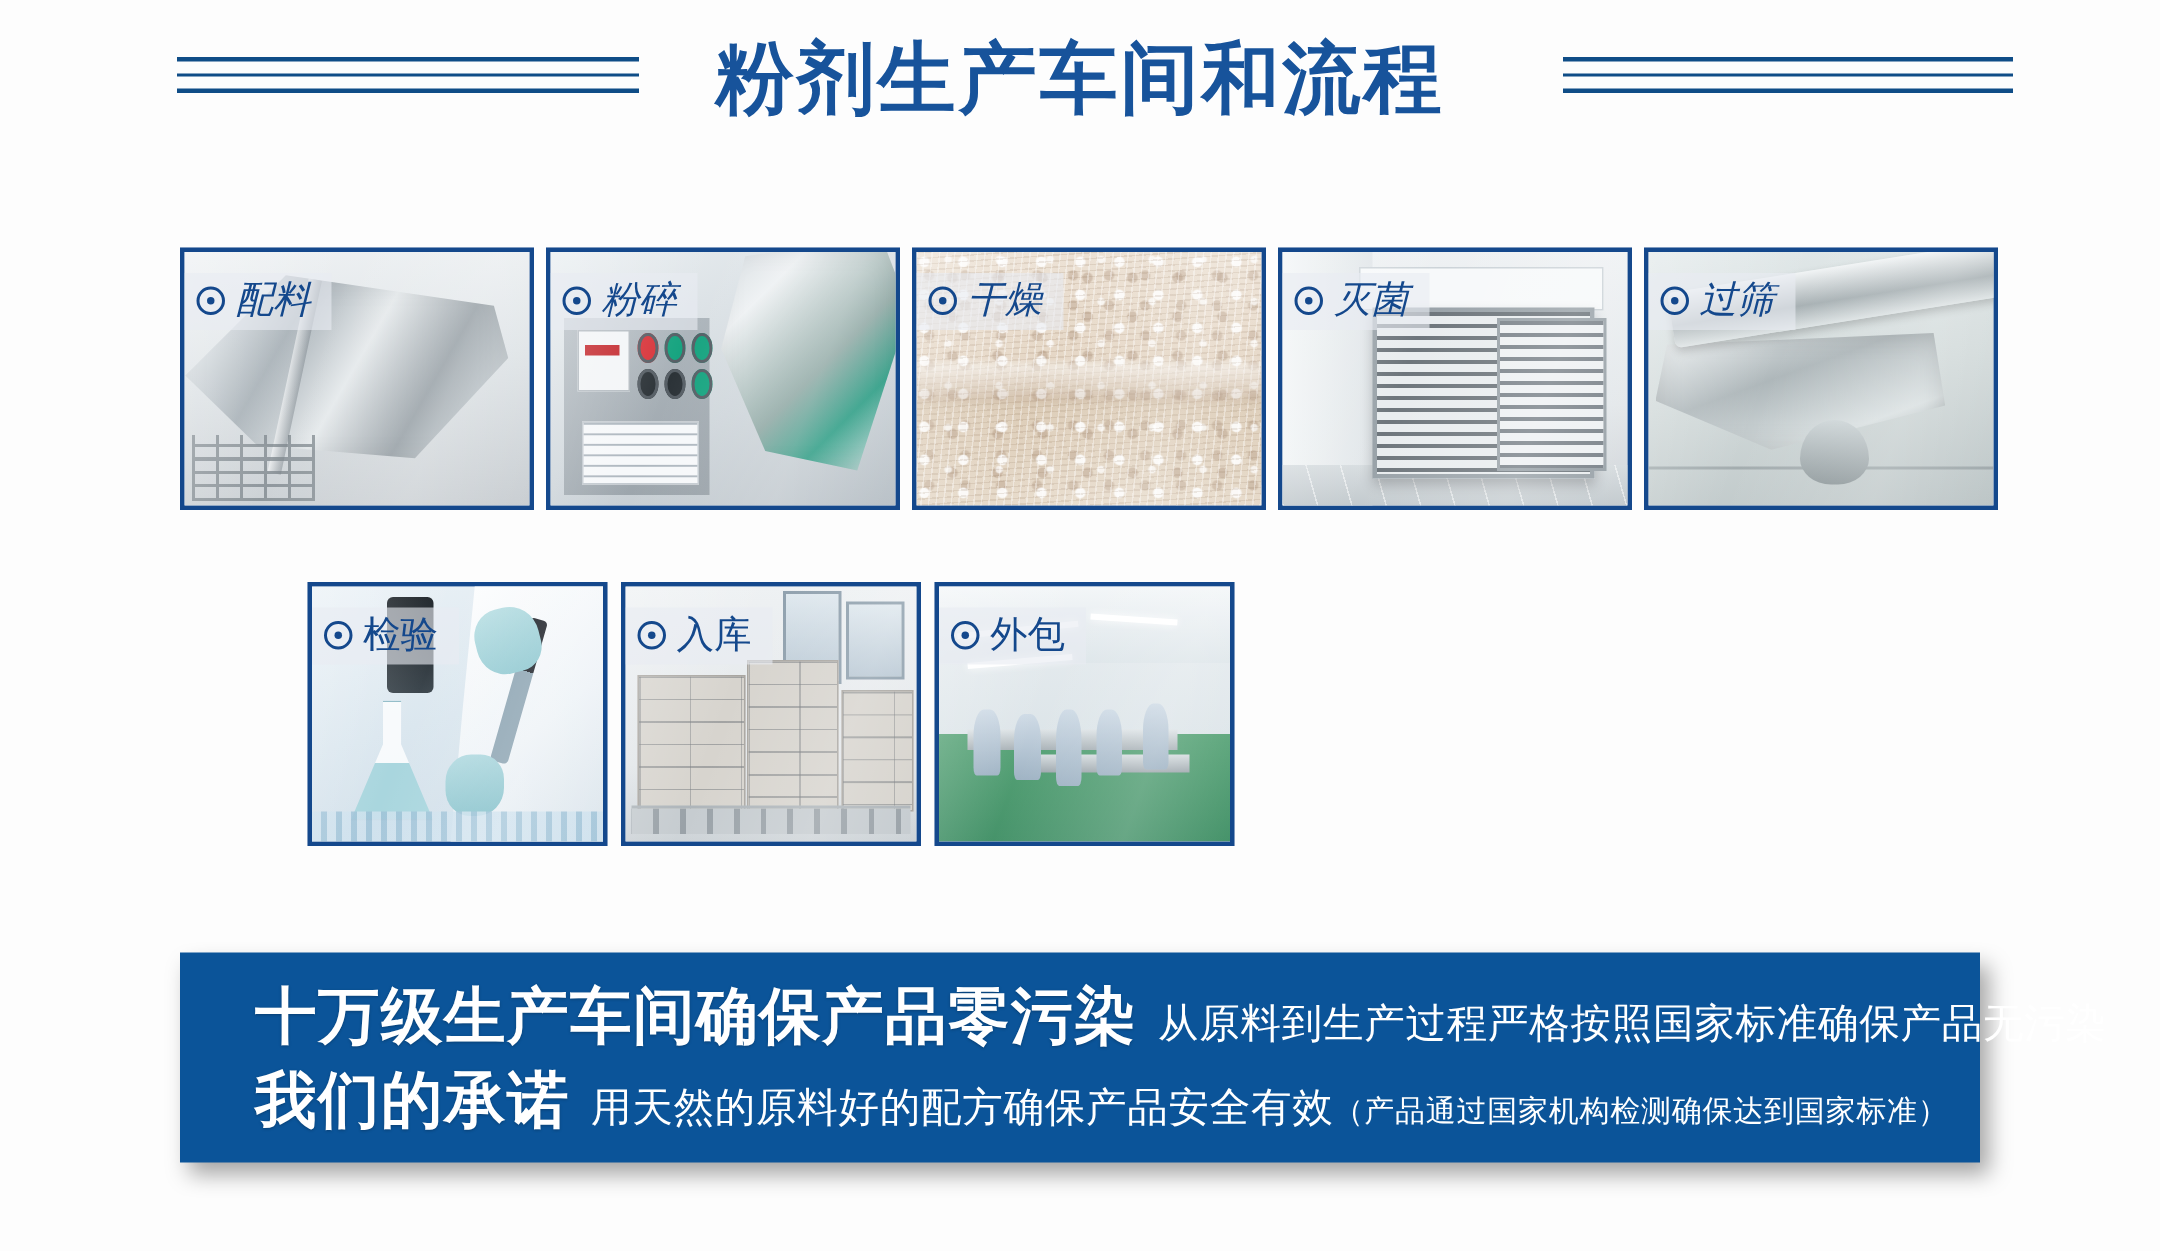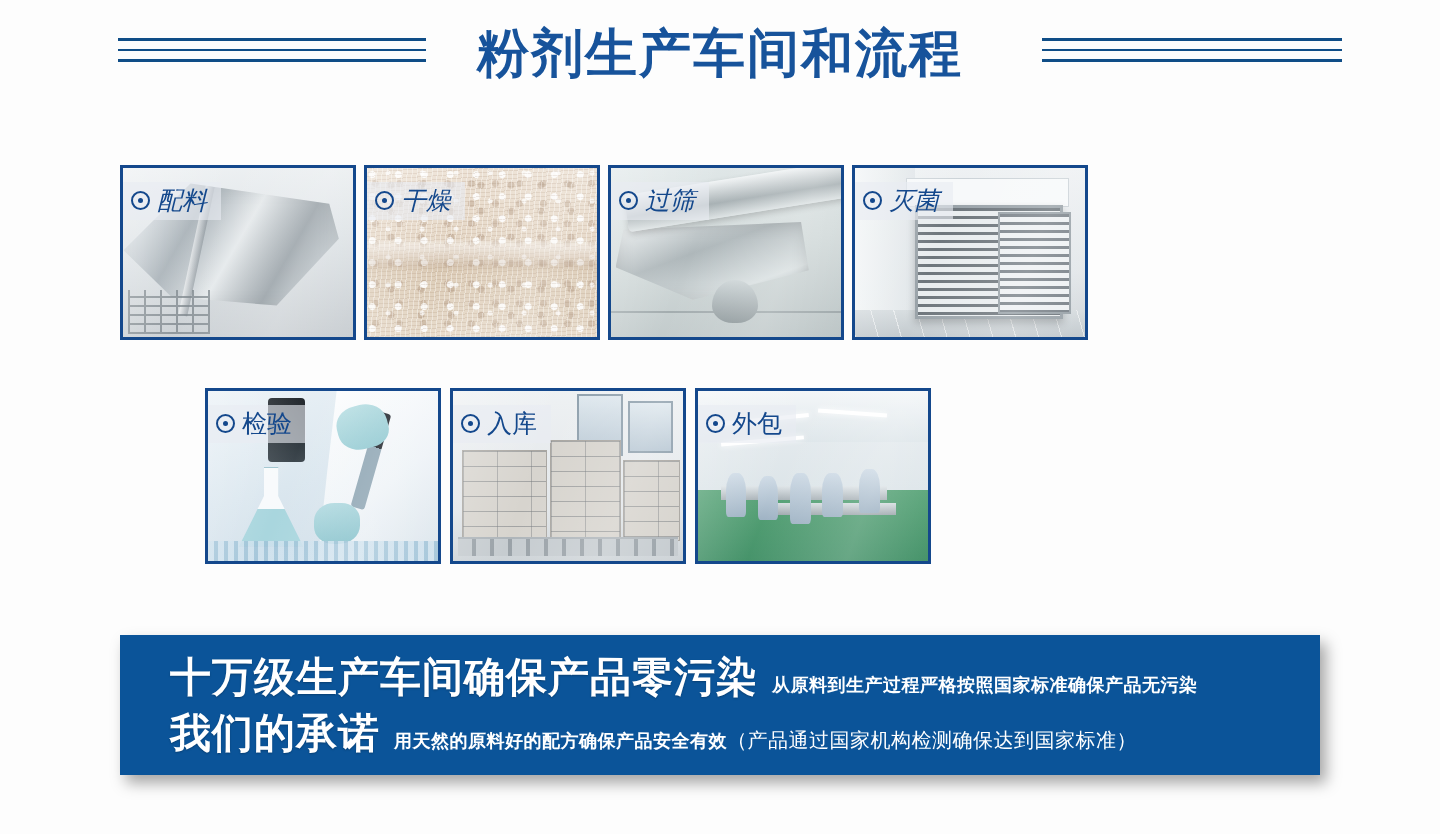--- a/index.html
+++ b/index.html
@@ -32,21 +32,21 @@
   .row-2{left:205px;top:388px;gap:9px;}
 
   .card{
     position:relative;
     border:3px solid #14488c;
     box-sizing:border-box;
     overflow:hidden;
     background:#dfe6ee;
   }
   .row-1 .card{width:236px;height:175px;font-style:italic;}
-  .row-2 .card{width:236px;height:176px;}
+  .row-2 .card{width:200px;height:176px;}
 
   .card-photo{position:absolute;inset:0;overflow:hidden;}
   .card-label{
     position:absolute;left:0;top:14px;
     padding:3px 14px 5px 8px;
     background:rgba(232,236,242,0.62);
     color:#14488c;font-size:25px;font-weight:500;
     display:flex;align-items:center;gap:7px;
     line-height:30px;white-space:nowrap;
     font-family:"Liberation Sans","DejaVu Sans",sans-serif;
@@ -301,21 +301,21 @@
     background:#0b5499;
     box-shadow:6px 8px 14px rgba(0,0,0,.35);
   }
   .banner-line{display:flex;align-items:baseline;color:#ffffff;white-space:nowrap;}
   .banner-line.l1{position:absolute;left:50px;top:22px;}
   .banner-line.l2{position:absolute;left:50px;top:78px;}
   .bn-strong{
     font-size:41px;font-weight:bold;letter-spacing:1px;line-height:40px;
     text-shadow:0 1px 2px rgba(0,0,0,.25);
   }
-  .bn-sub{font-size:18px;font-weight:bold;margin-left:14px;line-height:40px;letter-spacing:.5px;}
+  .bn-sub{font-size:27px;font-weight:normal;margin-left:14px;line-height:40px;letter-spacing:.5px;}
   .bn-paren{font-size:20px;letter-spacing:.5px;font-family:Liberation Serif, serif;}
 </style>
 </head>
 <body>
 
 <div class="page">
 
   <div class="header">
     <div class="rule-group left">
       <div class="rule"></div>
@@ -342,65 +342,88 @@
             <div class="rail"></div>
           </div>
         <div class="sheen"></div>
       </div>
       <div class="card-label">
         <span class="dot-icon"></span>
         <span>配料</span>
       </div>
     </div>
 
+    <div class="card">
+      <div class="card-photo">
+        <div class="ph ph-fensui">
+          <div class="panel"></div>
+            <div class="mixer"></div>
+            <div class="plate"></div>
+          <div class="btns">
+              <i></i>
+              <i></i>
+              <i></i>
+              <i></i>
+              <i></i>
+              <i></i>
+            </div>
+          <div class="card-paper"></div>
+        </div>
+        <div class="sheen"></div>
+      </div>
+      <div class="card-label">
+        <span class="dot-icon"></span>
+        <span>粉碎</span>
+      </div>
+    </div>
 
     <div class="card">
       <div class="card-photo">
         <div class="ph ph-ganzao">
             <div class="grain"></div>
             <div class="ridge"></div>
           </div>
         <div class="sheen"></div>
       </div>
       <div class="card-label">
         <span class="dot-icon"></span>
         <span>干燥</span>
-      </div>
-    </div>
-
-    <div class="card">
-      <div class="card-photo">
-        <div class="ph ph-guoshai">
-            <div class="floorline"></div>
-            <div class="trough"></div>
-            <div class="spout"></div>
-            <div class="bar"></div>
-          </div>
-        <div class="sheen"></div>
-      </div>
-      <div class="card-label">
-        <span class="dot-icon"></span>
-        <span>过筛</span>
       </div>
     </div>
 
     <div class="card">
       <div class="card-photo">
         <div class="ph ph-miejun">
           <div class="wall"></div>
             <div class="floor"></div>
             <div class="doc"></div>
           <div class="rack"></div>
             <div class="rack2"></div>
         </div>
         <div class="sheen"></div>
       </div>
       <div class="card-label">
         <span class="dot-icon"></span>
         <span>灭菌</span>
+      </div>
+    </div>
+
+    <div class="card">
+      <div class="card-photo">
+        <div class="ph ph-guoshai">
+            <div class="floorline"></div>
+            <div class="trough"></div>
+            <div class="spout"></div>
+            <div class="bar"></div>
+          </div>
+        <div class="sheen"></div>
+      </div>
+      <div class="card-label">
+        <span class="dot-icon"></span>
+        <span>过筛</span>
       </div>
     </div>
 
   </div>
 
   <div class="row row-2">
 
     <div class="card">
       <div class="card-photo">
         <div class="ph ph-jianyan">

